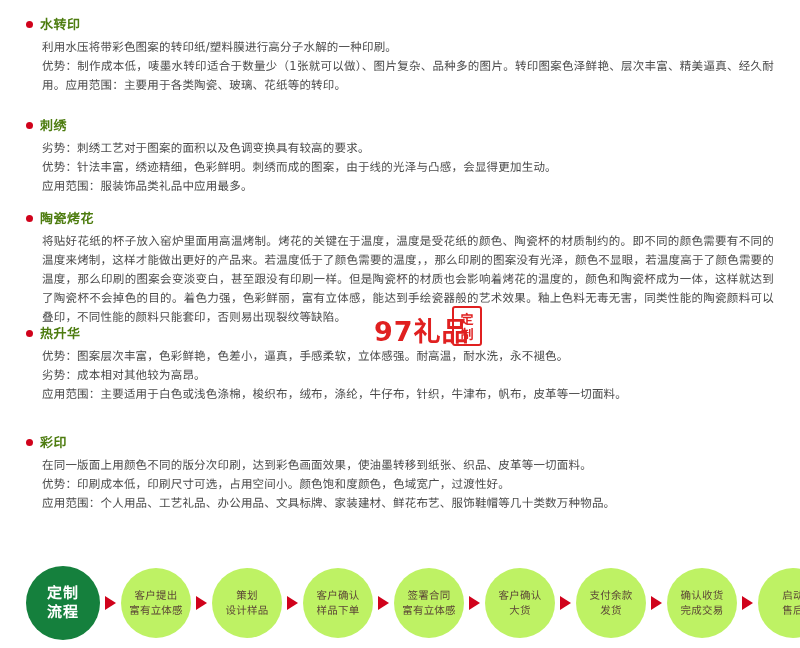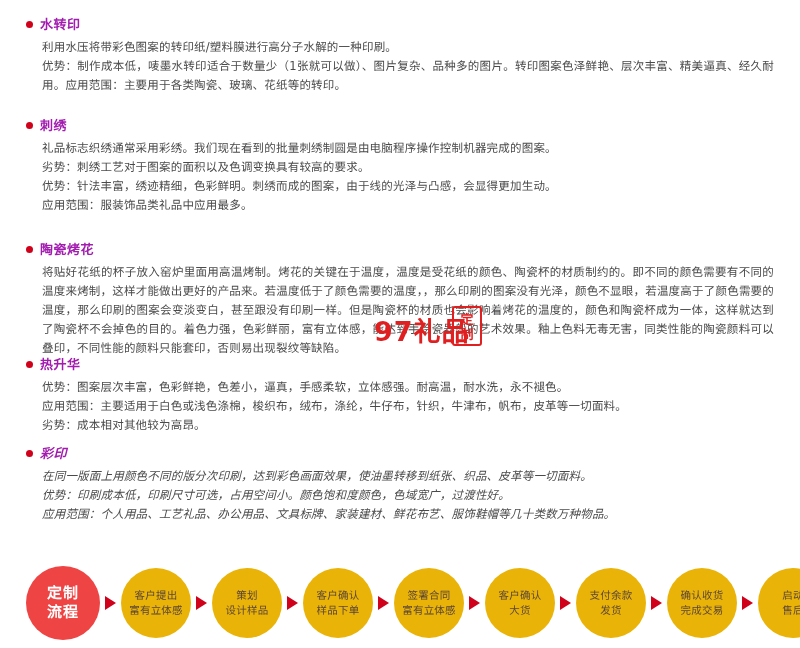--- a/index.html
+++ b/index.html
@@ -34,41 +34,41 @@
   }
   .bullet {
     width: 7px;
     height: 7px;
     border-radius: 50%;
     background: #d0021b;
     flex: 0 0 auto;
     display: block;
   }
   .sec-title {
-    color: #a21caf;
+    color: #4d7c0f;
     font-size: 13px;
     font-weight: bold;
     letter-spacing: 0.5px;
     line-height: 1;
   }
   .sec-body {
     padding-left: 16px;
   }
   .line {
     font-size: 11.5px;
     line-height: 19px;
     color: #4a4a4a;
     letter-spacing: 0.2px;
     text-align: justify;
   }
   .s-waterprint { margin-top: 18px; }
   .s-embroidery { margin-top: 24px; }
-  .s-ceramic { margin-top: 28px; }
+  .s-ceramic { margin-top: 16px; }
   .s-sublimation { }
-  .s-colorprint { margin-top: 12px; font-style: italic; }
+  .s-colorprint { margin-top: 32px; }
 
   
   .watermark {
     position: absolute;
     left: 374px;
     top: 288px;
     width: 110px;
     height: 54px;
     pointer-events: none;
     z-index: 5;
@@ -108,37 +108,37 @@
     bottom: 26px;
     width: 748px;
     height: 74px;
     display: flex;
     align-items: center;
   }
   .flow-badge {
     width: 74px;
     height: 74px;
     border-radius: 50%;
-    background: #ef4444;
+    background: #15803d;
     color: #ffffff;
     font-size: 15px;
     font-weight: bold;
     display: flex;
     flex-direction: column;
     align-items: center;
     justify-content: center;
     line-height: 19px;
     flex: 0 0 auto;
     letter-spacing: 1px;
   }
   .flow-node {
     width: 70px;
     height: 70px;
     border-radius: 50%;
-    background: #eab308;
+    background: #bef264;
     color: #5b4636;
     font-size: 10.5px;
     line-height: 15px;
     display: flex;
     flex-direction: column;
     align-items: center;
     justify-content: center;
     text-align: center;
     flex: 0 0 auto;
     letter-spacing: 0.2px;
@@ -169,21 +169,20 @@
       <div class="line">优势：制作成本低，唛墨水转印适合于数量少（1张就可以做）、图片复杂、品种多的图片。转印图案色泽鲜艳、层次丰富、精美逼真、经久耐用。应用范围：主要用于各类陶瓷、玻璃、花纸等的转印。</div>
     </div>
   </div>
 
   <div class="section s-embroidery">
     <div class="sec-head">
       <span class="bullet"></span>
       <span class="sec-title">刺绣</span>
     </div>
     <div class="sec-body">
-      <div class="line">礼品标志织绣通常采用彩绣。我们现在看到的批量刺绣制圆是由电脑程序操作控制机器完成的图案。</div>
       <div class="line">劣势：刺绣工艺对于图案的面积以及色调变换具有较高的要求。</div>
       <div class="line">优势：针法丰富，绣迹精细，色彩鲜明。刺绣而成的图案，由于线的光泽与凸感，会显得更加生动。</div>
       <div class="line">应用范围：服装饰品类礼品中应用最多。</div>
     </div>
   </div>
 
   <div class="section s-ceramic">
     <div class="sec-head">
       <span class="bullet"></span>
       <span class="sec-title">陶瓷烤花</span>
@@ -193,22 +192,22 @@
     </div>
   </div>
 
   <div class="section s-sublimation">
     <div class="sec-head">
       <span class="bullet"></span>
       <span class="sec-title">热升华</span>
     </div>
     <div class="sec-body">
       <div class="line">优势：图案层次丰富，色彩鲜艳，色差小，逼真，手感柔软，立体感强。耐高温，耐水洗，永不褪色。</div>
+      <div class="line">劣势：成本相对其他较为高昂。</div>
       <div class="line">应用范围：主要适用于白色或浅色涤棉，梭织布，绒布，涤纶，牛仔布，针织，牛津布，帆布，皮革等一切面料。</div>
-      <div class="line">劣势：成本相对其他较为高昂。</div>
     </div>
   </div>
 
   <div class="section s-colorprint">
     <div class="sec-head">
       <span class="bullet"></span>
       <span class="sec-title">彩印</span>
     </div>
     <div class="sec-body">
       <div class="line">在同一版面上用颜色不同的版分次印刷，达到彩色画面效果，使油墨转移到纸张、织品、皮革等一切面料。</div>

